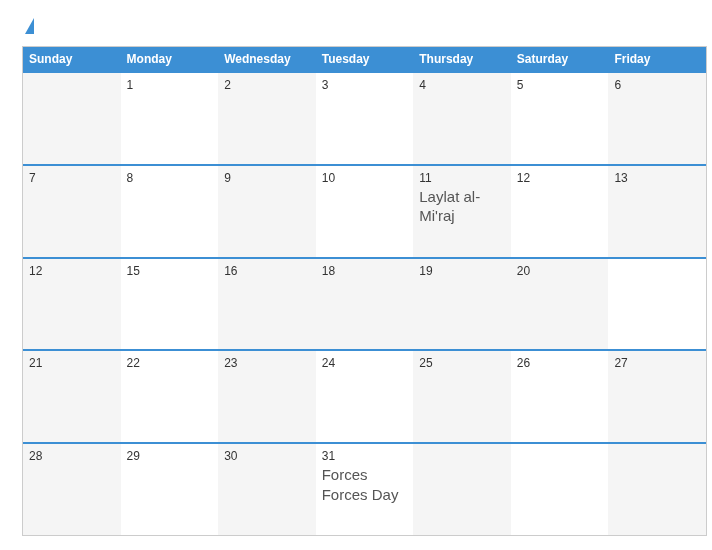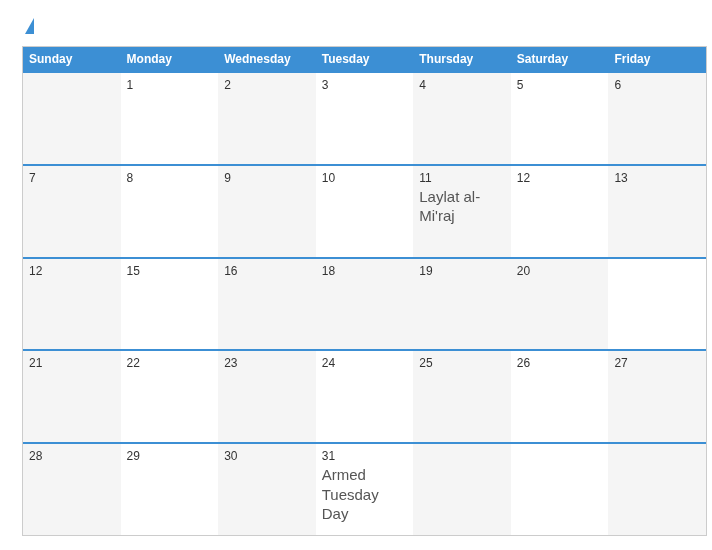--- a/index.html
+++ b/index.html
@@ -245,21 +245,21 @@
             <span class="cell-number">28</span>
           </div>
           <div class="cal-cell col-mon">
             <span class="cell-number">29</span>
           </div>
           <div class="cal-cell col-tue">
             <span class="cell-number">30</span>
           </div>
           <div class="cal-cell col-wed">
             <span class="cell-number">31</span>
-            <span class="cell-event">Armed Tuesday Day</span>
+            <span class="cell-event">Forces Forces Day</span>
           </div>
           <div class="cal-cell col-thu"></div>
           <div class="cal-cell col-fri"></div>
           <div class="cal-cell col-sat"></div>
         </div>
       </div>
   </div>
 </div>
 
 </body></html>

